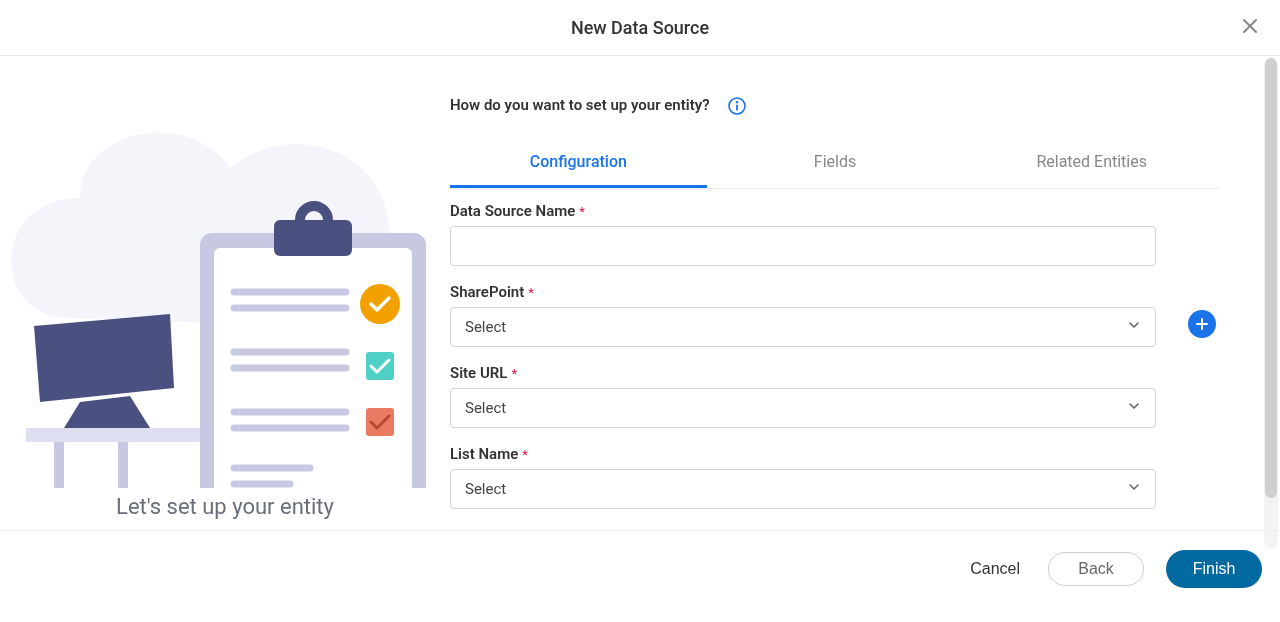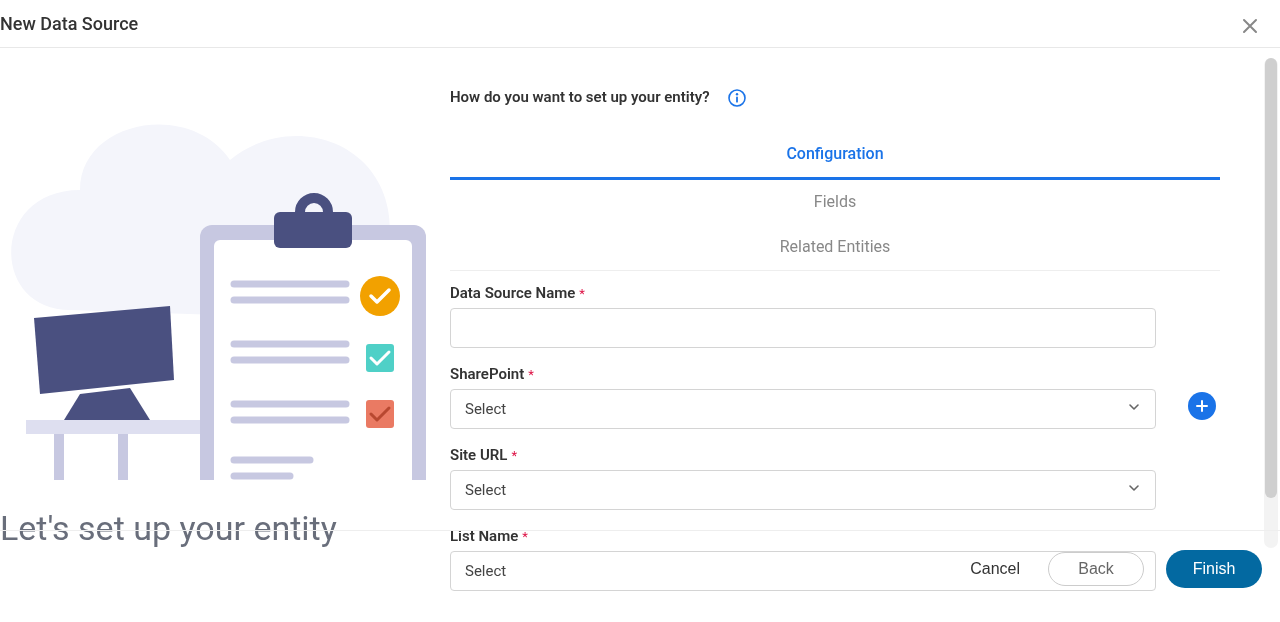--- a/index.html
+++ b/index.html
@@ -1,28 +1,28 @@
 <!DOCTYPE html>
 <html><head>
 <meta charset="utf-8">
 <style>
   * { box-sizing: border-box; }
   html, body { margin: 0; padding: 0; width: 1280px; height: 622px; font-family: -apple-system, BlinkMacSystemFont, "Segoe UI", Roboto, Arial, sans-serif; background: #fff; color: #333; overflow: hidden; }
   .modal { width: 1280px; height: 622px; position: relative; }
-  .header { height: 48px; border-bottom: 1px solid #e8e8e8; display: flex; align-items: center; justify-content: flex-start; position: relative; }
+  .header { height: 56px; border-bottom: 1px solid #e8e8e8; display: flex; align-items: center; justify-content: center; position: relative; }
   .header-title { font-size: 18px; color: #333; font-weight: 500; }
   .close-btn { position: absolute; right: 18px; top: 14px; width: 24px; height: 24px; cursor: pointer; display: flex; align-items: center; justify-content: center; }
   .body { display: flex; height: 490px; }
   .left-panel { width: 450px; flex-shrink: 0; position: relative; padding: 12px 0 0 0; }
   .illustration { position: relative; width: 430px; height: 420px; margin: 0 auto; }
-  .left-panel-caption { text-align: left; font-size: 34px; color: #696e7b; font-weight: 400; margin-top: 28px; }
+  .left-panel-caption { text-align: center; font-size: 22px; color: #696e7b; font-weight: 400; margin-top: 6px; }
   .right-panel { flex: 1; padding: 10px 60px 0 0; position: relative; }
   .right-heading { text-align: left; font-size: 15px; font-weight: 600; color: #333; margin: 30px 0 24px 0; position: relative; }
   .info-icon { display: inline-flex; width: 20px; height: 20px; align-items: center; justify-content: center; margin-left: 14px; vertical-align: middle; }
-  .tabs { display: flex; border-bottom: 1px solid #eee; margin-bottom: 12px; flex-direction: column; }
+  .tabs { display: flex; border-bottom: 1px solid #eee; margin-bottom: 12px; }
   .tab { flex: 1; text-align: center; padding: 12px 0 14px 0; font-size: 16px; color: #888; cursor: pointer; }
   .tab.active { color: #1a73e8; border-bottom: 3px solid #1a73e8; font-weight: 500; }
   .form { padding: 0 0 0 0; }
   .form-row { margin-bottom: 16px; position: relative; }
   .form-label { font-size: 15px; color: #333; font-weight: 600; display: inline-block; margin-bottom: 6px; }
   .req { color: #d14; font-size: 13px; margin-left: 4px; }
   .text-input { width: 706px; height: 40px; border: 1px solid #d4d4d4; border-radius: 4px; padding: 0 12px; font-size: 15px; }
   .select { width: 706px; height: 40px; border: 1px solid #d4d4d4; border-radius: 4px; padding: 0 36px 0 14px; font-size: 15px; color: #444; display: flex; align-items: center; position: relative; cursor: pointer; background: #fff; }
   .select-chevron { position: absolute; right: 14px; top: 50%; transform: translateY(-50%); }
   .add-btn { position: absolute; left: 738px; top: 28px; width: 28px; height: 28px; border-radius: 50%; background: #1a73e8; display: flex; align-items: center; justify-content: center; cursor: pointer; }

